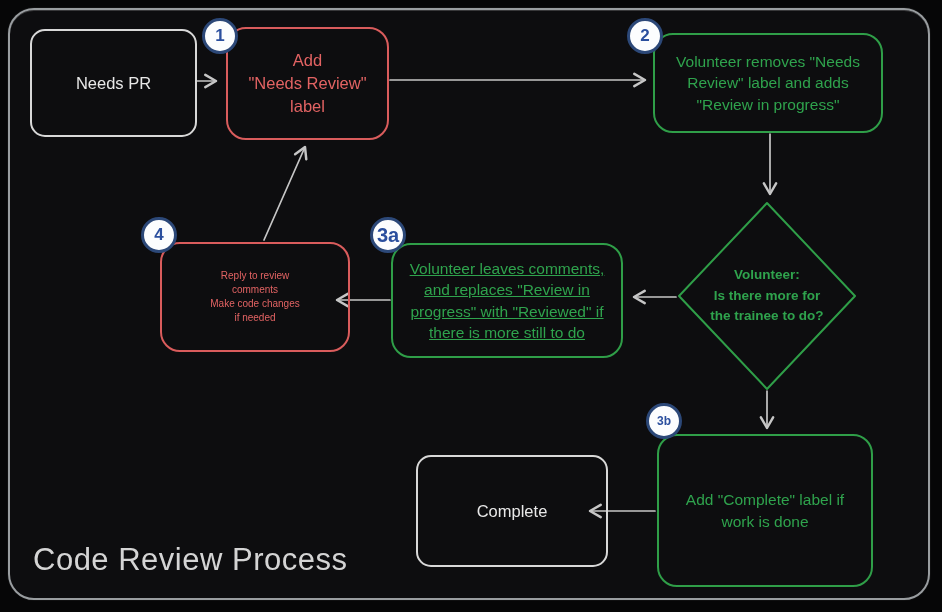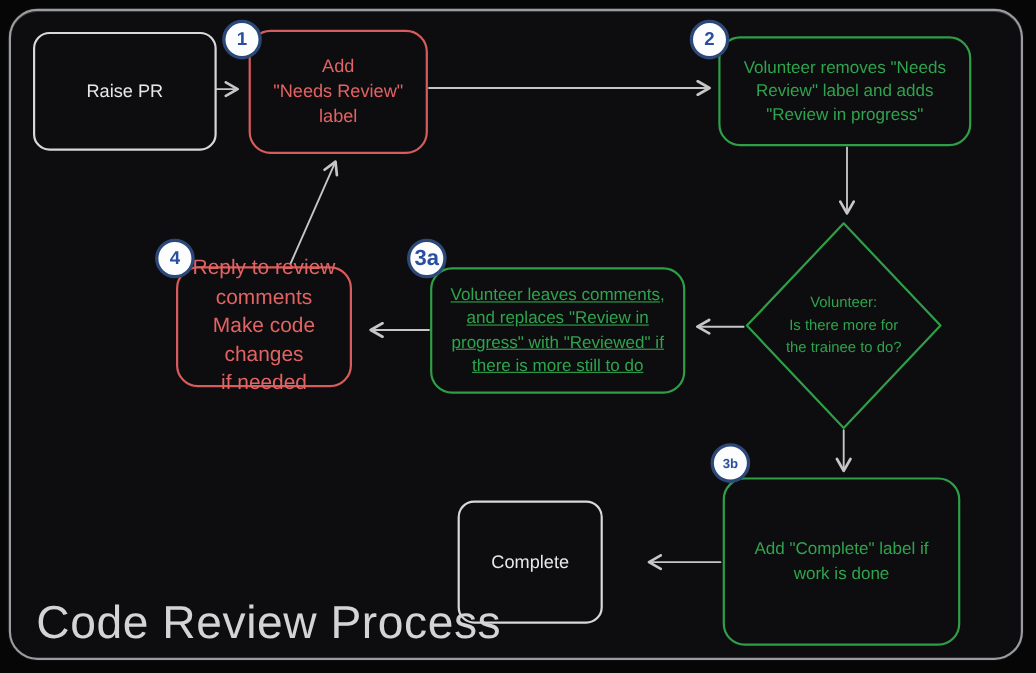--- a/index.html
+++ b/index.html
@@ -49,52 +49,53 @@
     width: 180px; height: 188px;
     display: flex;
     align-items: center;
     justify-content: center;
     text-align: center;
     white-space: pre-line;
     color: #2fa34d;
     font-size: 13.5px;
     line-height: 1.55;
     z-index: 2;
+    font-weight: bold;
   }
   .badge {
     position: absolute;
     width: 36px; height: 36px;
     box-sizing: border-box;
     border-radius: 50%;
     background: #fcfdfe;
     border: 3px solid #2c4878;
     color: #2b4f9e;
     display: flex;
     align-items: center;
     justify-content: center;
     font-weight: bold;
     font-size: 17px;
     z-index: 5;
   }
   .title {
     position: absolute;
     left: 33px; top: 542px;
-    font-size: 42px;
+    font-size: 31px;
     color: #d4d4d4;
     letter-spacing: 0.5px;
     z-index: 2;
   }
   
   .n-raise    { left: 30px;  top: 29px;  width: 167px; height: 108px; font-size: 16.5px; }
   .n-step1    { left: 226px; top: 27px;  width: 163px; height: 113px; font-size: 16.5px; }
   .n-step2    { left: 653px; top: 33px;  width: 230px; height: 100px; font-size: 15.5px; }
   .n-step3a   { left: 391px; top: 243px; width: 232px; height: 115px; font-size: 15.5px; text-decoration: underline; }
-  .n-step4    { left: 160px; top: 242px; width: 160px; height: 110px; font-size: 19px; }
+  .n-step4    { left: 160px; top: 242px; width: 190px; height: 110px; font-size: 10px; }
   .n-step3b   { left: 657px; top: 434px; width: 216px; height: 153px; font-size: 15.5px; border-radius: 18px; }
-  .n-complete { left: 416px; top: 455px; width: 132px; height: 112px; font-size: 16.5px; }
+  .n-complete { left: 416px; top: 455px; width: 192px; height: 112px; font-size: 16.5px; }
   
   .b-1  { left: 202px; top: 18px; }
   .b-2  { left: 627px; top: 18px; }
   .b-3a { left: 370px; top: 217px; font-size: 20px; }
   .b-4  { left: 141px; top: 217px; }
   .b-3b { left: 646px; top: 403px; font-size: 12px; }
 </style>
 </head>
 <body>
 
@@ -114,21 +115,21 @@
       <path d="M770 134 V194" marker-end="url(#arrow)"></path>
       <path d="M676 297 H634" marker-end="url(#arrow)"></path>
       <path d="M390 300 H337" marker-end="url(#arrow)"></path>
       <path d="M264 240 L305 147" marker-end="url(#arrow)"></path>
       <path d="M767 391 V428" marker-end="url(#arrow)"></path>
       <path d="M655 511 H590" marker-end="url(#arrow)"></path>
     </g>
     <path d="M767 203 L855 296 L767 389 L679 296 Z" fill="none" stroke="#2f9e48" stroke-width="2" stroke-linejoin="round"></path>
   </svg>
 
-  <div class="node neutral n-raise">Raise PR</div>
+  <div class="node neutral n-raise">Needs PR</div>
 
   <div class="node red n-step1">Add
 "Needs Review"
 label</div>
 
   <div class="node green n-step2">Volunteer removes "Needs
 Review" label and adds
 "Review in progress"</div>
 
   <div class="decision-label">Volunteer:

